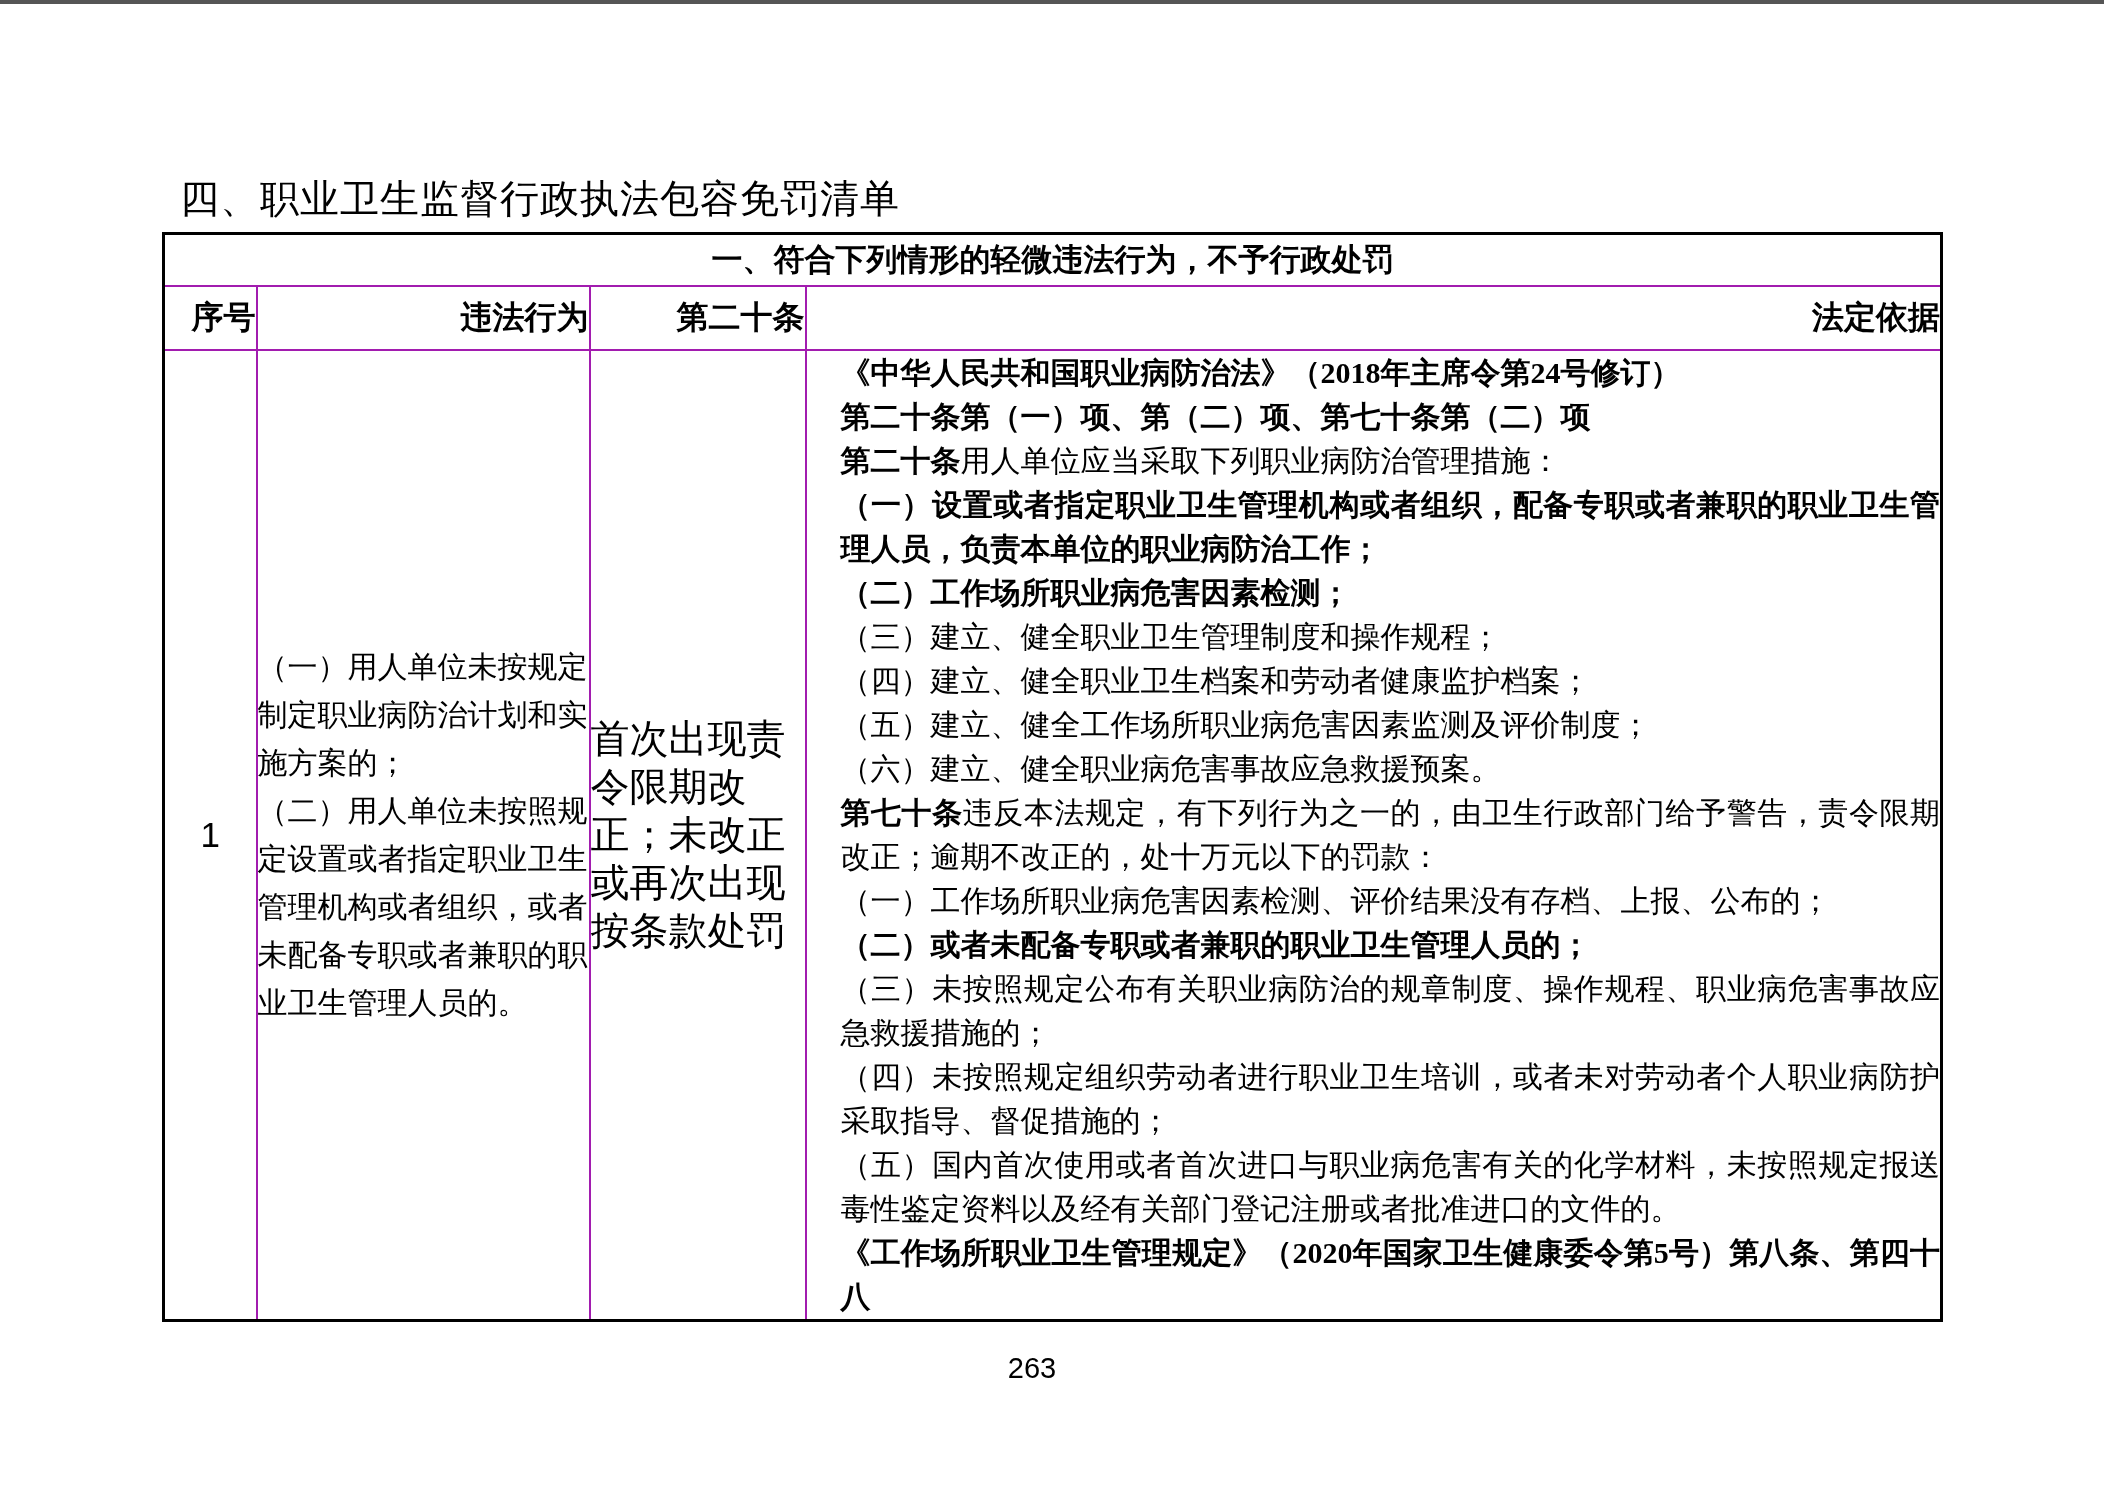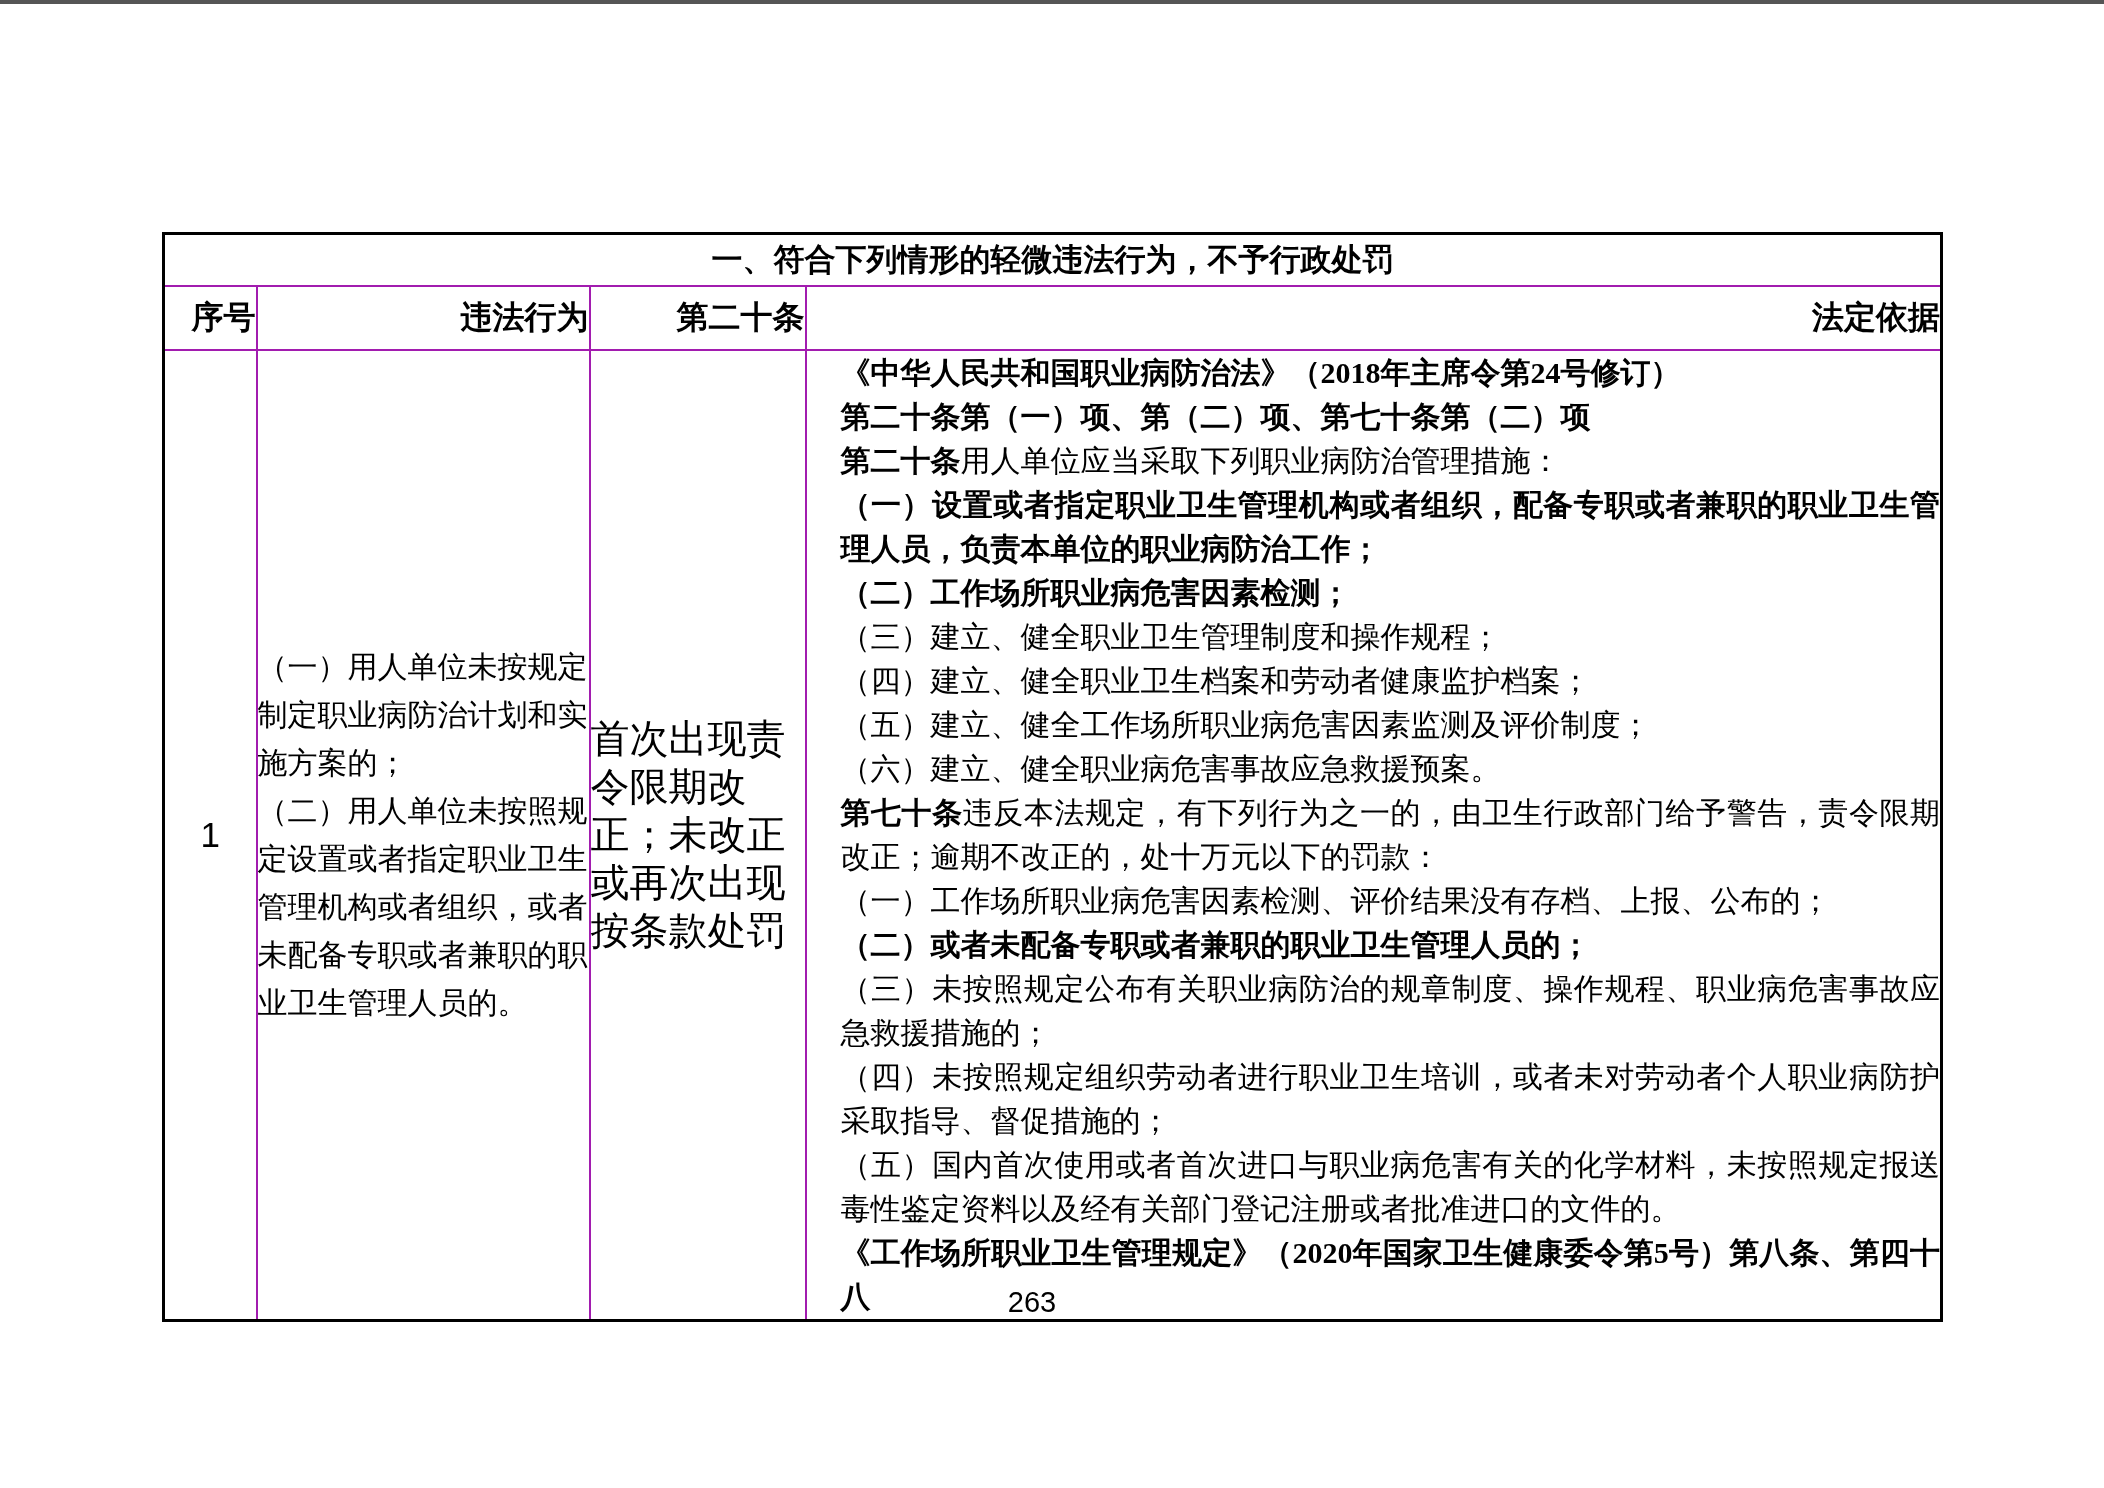--- a/index.html
+++ b/index.html
@@ -61,33 +61,34 @@
   .legal-cell{
     vertical-align:top;
     padding:7px 8px 0 10px;
   }
   .legal-cell p.legal-line{
     margin:0;font-size:30px;line-height:44px;
     text-align:justify;text-justify:inter-ideograph;padding-left:34px;
   }
   .legal-cell .b{font-weight:bold;}
   .page-number{
-    position:absolute;top:1286px;left:0;width:2064px;
+    position:absolute;top:1352px;left:0;width:2064px;
     text-align:center;
     font-family:"Liberation Sans","DejaVu Sans",sans-serif;
     font-size:29px;
   }
 </style>
 </head>
 <body>
 
 <div class="page">
 
   <div class="scan-edge"></div>
 
+  <div class="doc-title">四、职业卫生监督行政执法包容免罚清单</div>
 
   <table class="doc-table">
     <colgroup>
       <col style="width:93px">
       <col style="width:333px">
       <col style="width:216px">
       <col style="width:1136px">
     </colgroup>
     <tbody>
       <tr>

